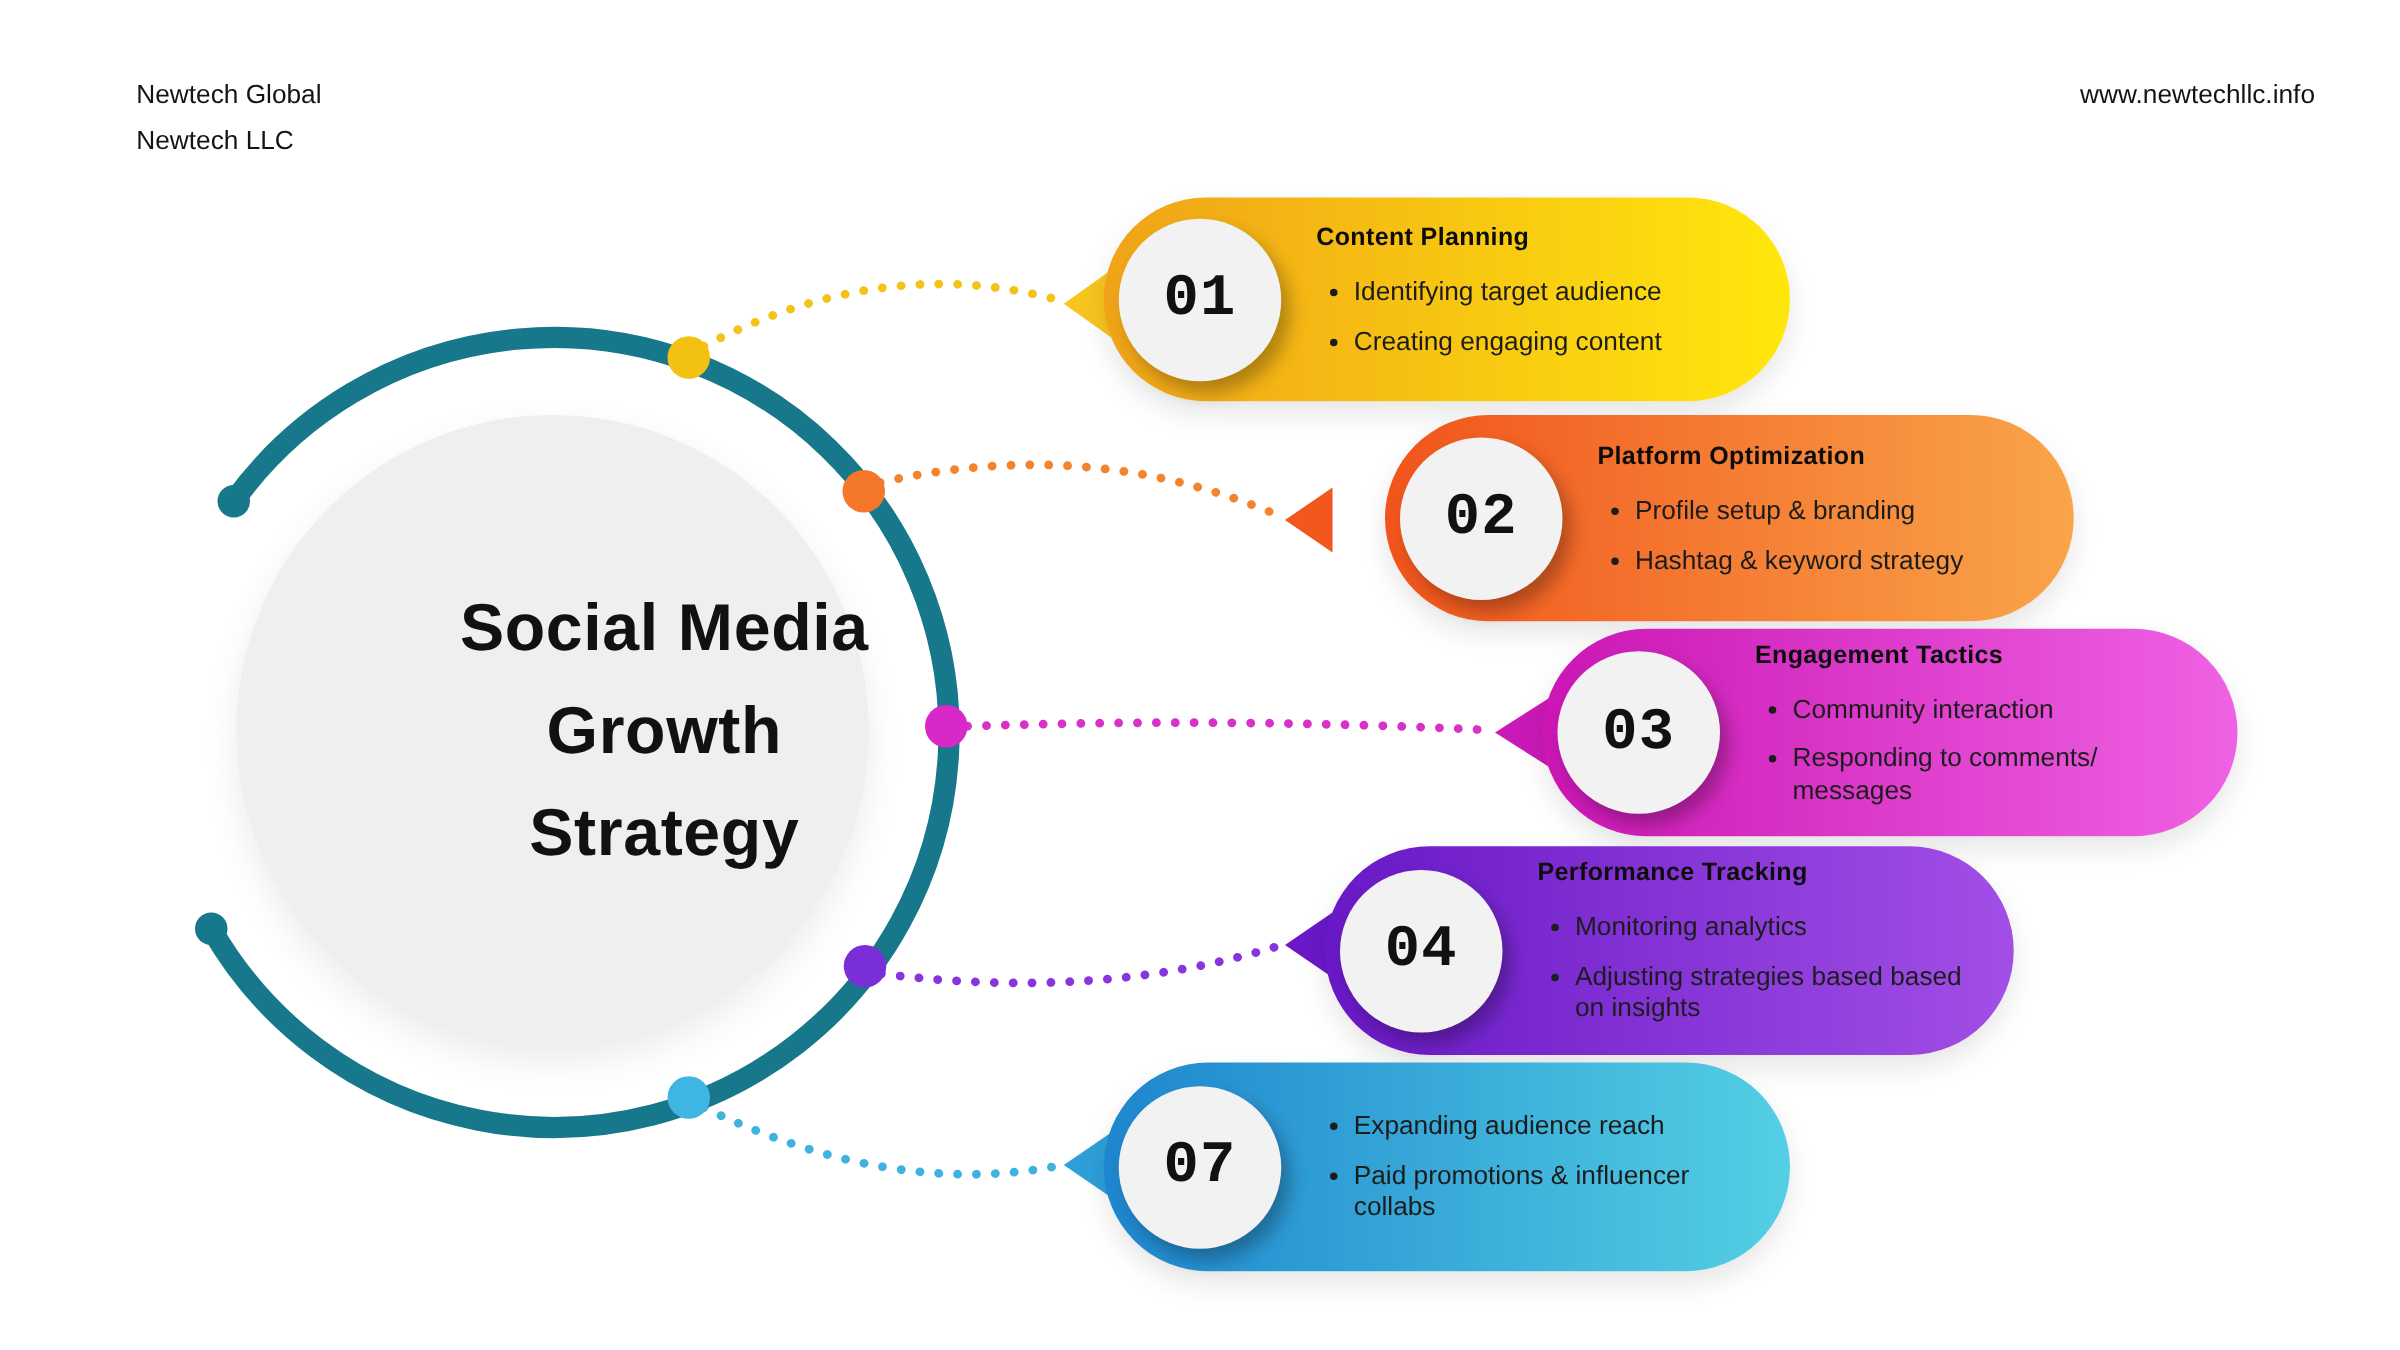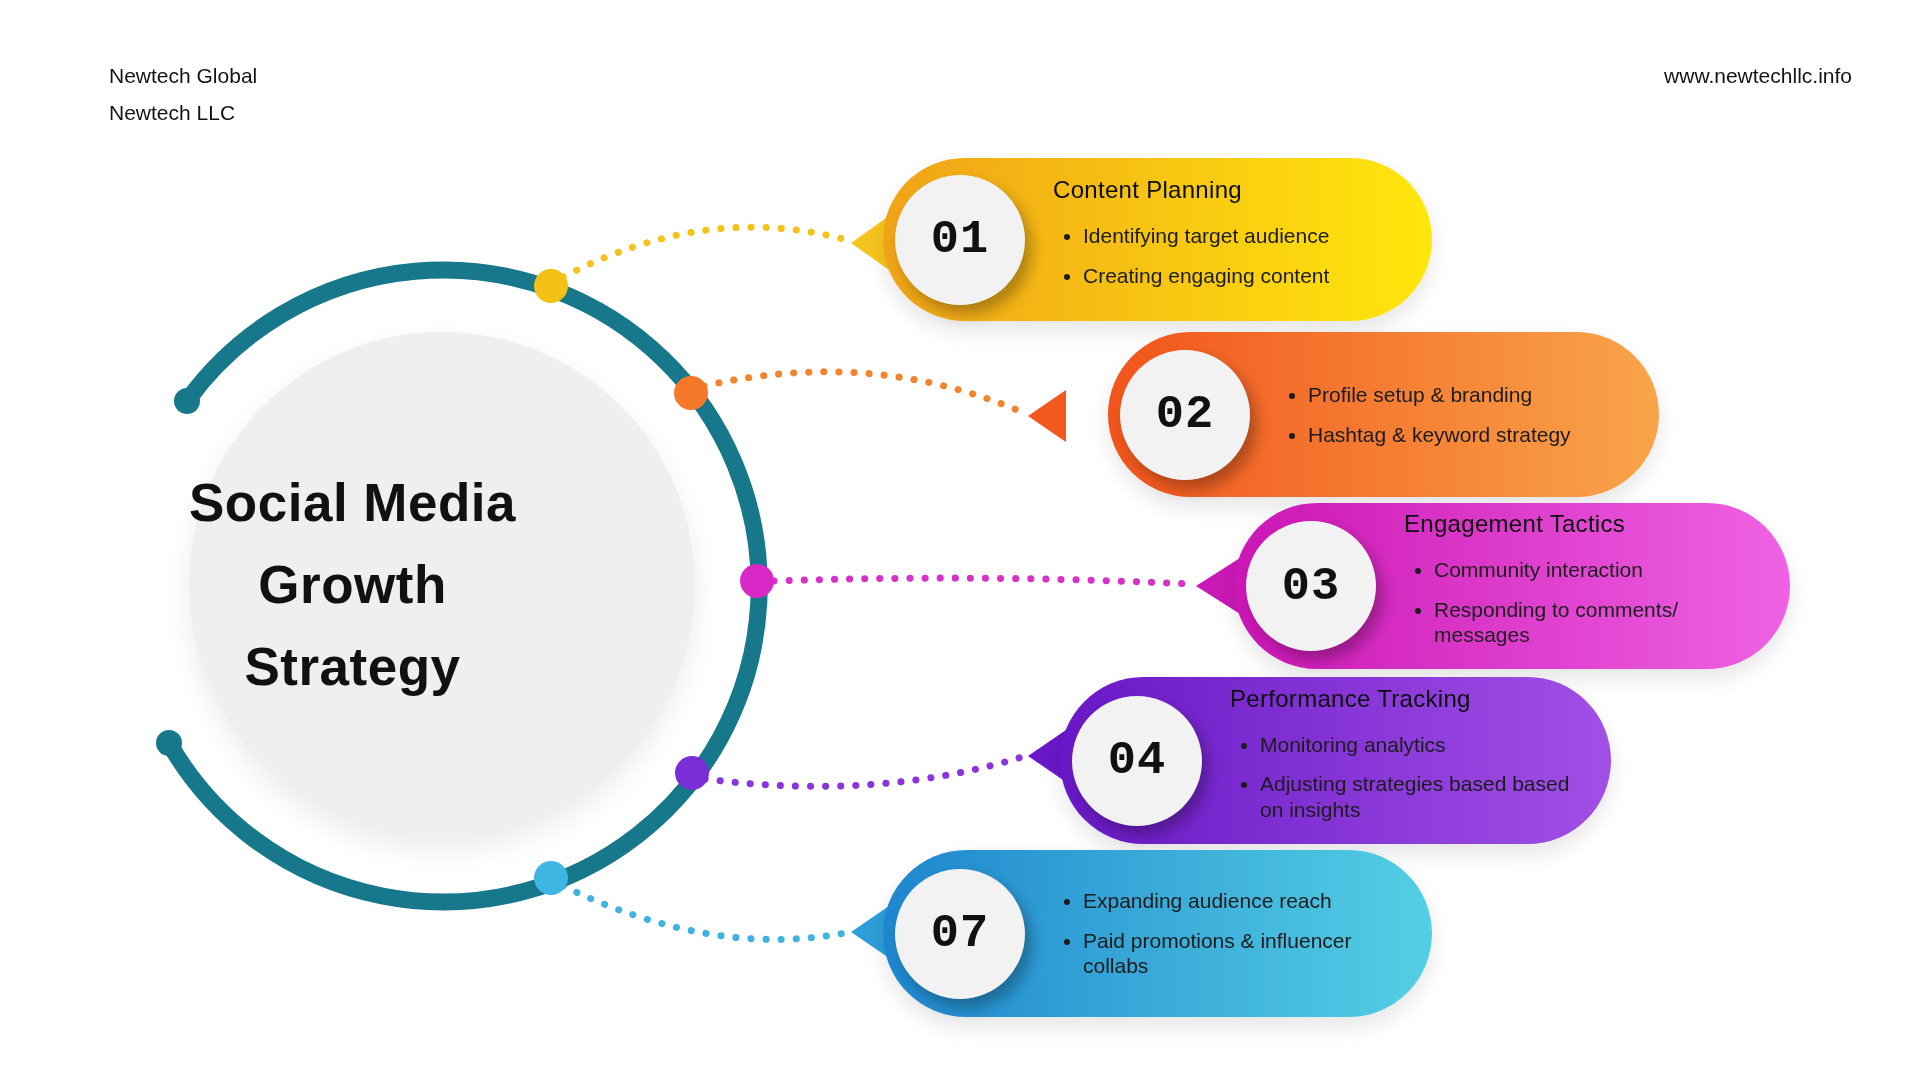--- a/index.html
+++ b/index.html
@@ -8,38 +8,38 @@
     font-family:"Liberation Sans","DejaVu Sans",sans-serif;color:#141414;
   }
   
   .company{position:absolute;left:109px;top:58px;font-size:21px;line-height:1.75;color:#141414;}
   .website{position:absolute;right:68px;top:64px;font-size:21px;color:#141414;}
   
   .wires{position:absolute;left:0;top:0;width:1920px;height:1080px;z-index:1;}
   
   .center-circle{
     position:absolute;left:189px;top:332px;width:506px;height:506px;border-radius:50%;
-    background:#efefef;display:flex;align-items:center;justify-content:flex-start;z-index:2;
+    background:#efefef;display:flex;align-items:center;justify-content:flex-end;z-index:2;
     box-shadow:0 12px 30px rgba(0,0,0,0.08);
   }
   .center-title{font-size:53px;font-weight:bold;color:#111;text-align:center;line-height:1.55;letter-spacing:.5px;}
   
   .pill{
     position:absolute;border-radius:999px;display:flex;align-items:center;z-index:2;
     box-shadow:0 10px 22px rgba(0,0,0,0.10);
   }
   .num-circle{
     position:absolute;left:12px;top:50%;transform:translateY(-50%);
     width:130px;height:130px;border-radius:50%;background:#f2f2f2;
     box-shadow:7px 9px 14px rgba(0,0,0,0.28);
     display:flex;align-items:center;justify-content:center;font-family:Liberation Mono, monospace;
   }
   .num{font-size:47px;font-weight:bold;color:#111;letter-spacing:1px;}
   .pill-content{padding-left:170px;padding-right:26px;display:flex;flex-direction:column;}
-  .pill-title{font-size:24px;font-weight:normal;color:#0d0d0d;letter-spacing:.3px;margin-bottom:5px;}
+  .pill-title{font-size:20px;font-weight:bold;color:#0d0d0d;letter-spacing:.3px;margin-bottom:5px;}
   .pill-bullets{margin:0;padding-left:30px;max-width:320px;font-size:21px;color:#1c1c1c;line-height:1.22;list-style:disc;}
   .pill-bullets li{margin:14px 0;}
 </style>
 </head>
 <body>
 
 <div class="stage">
 
   <div class="company">
     <div>Newtech Global</div>
@@ -91,20 +91,21 @@
         <li>Creating engaging content</li>
       </ul>
     </div>
   </div>
 
   <div class="pill" style="left: 1108px; top: 332px; width: 551px; height: 165px; background: linear-gradient(90deg, rgb(241, 84, 28), rgb(249, 165, 74));">
     <div class="num-circle">
       <span class="num">02</span>
     </div>
     <div class="pill-content">
+      <div class="pill-title">Platform Optimization</div>
       <ul class="pill-bullets">
         <li>Profile setup &amp; branding</li>
         <li>Hashtag &amp; keyword strategy</li>
       </ul>
     </div>
   </div>
 
   <div class="pill" style="left: 1234px; top: 503px; width: 556px; height: 166px; background: linear-gradient(90deg, rgb(203, 22, 180), rgb(239, 98, 227));">
     <div class="num-circle">
       <span class="num">03</span>

